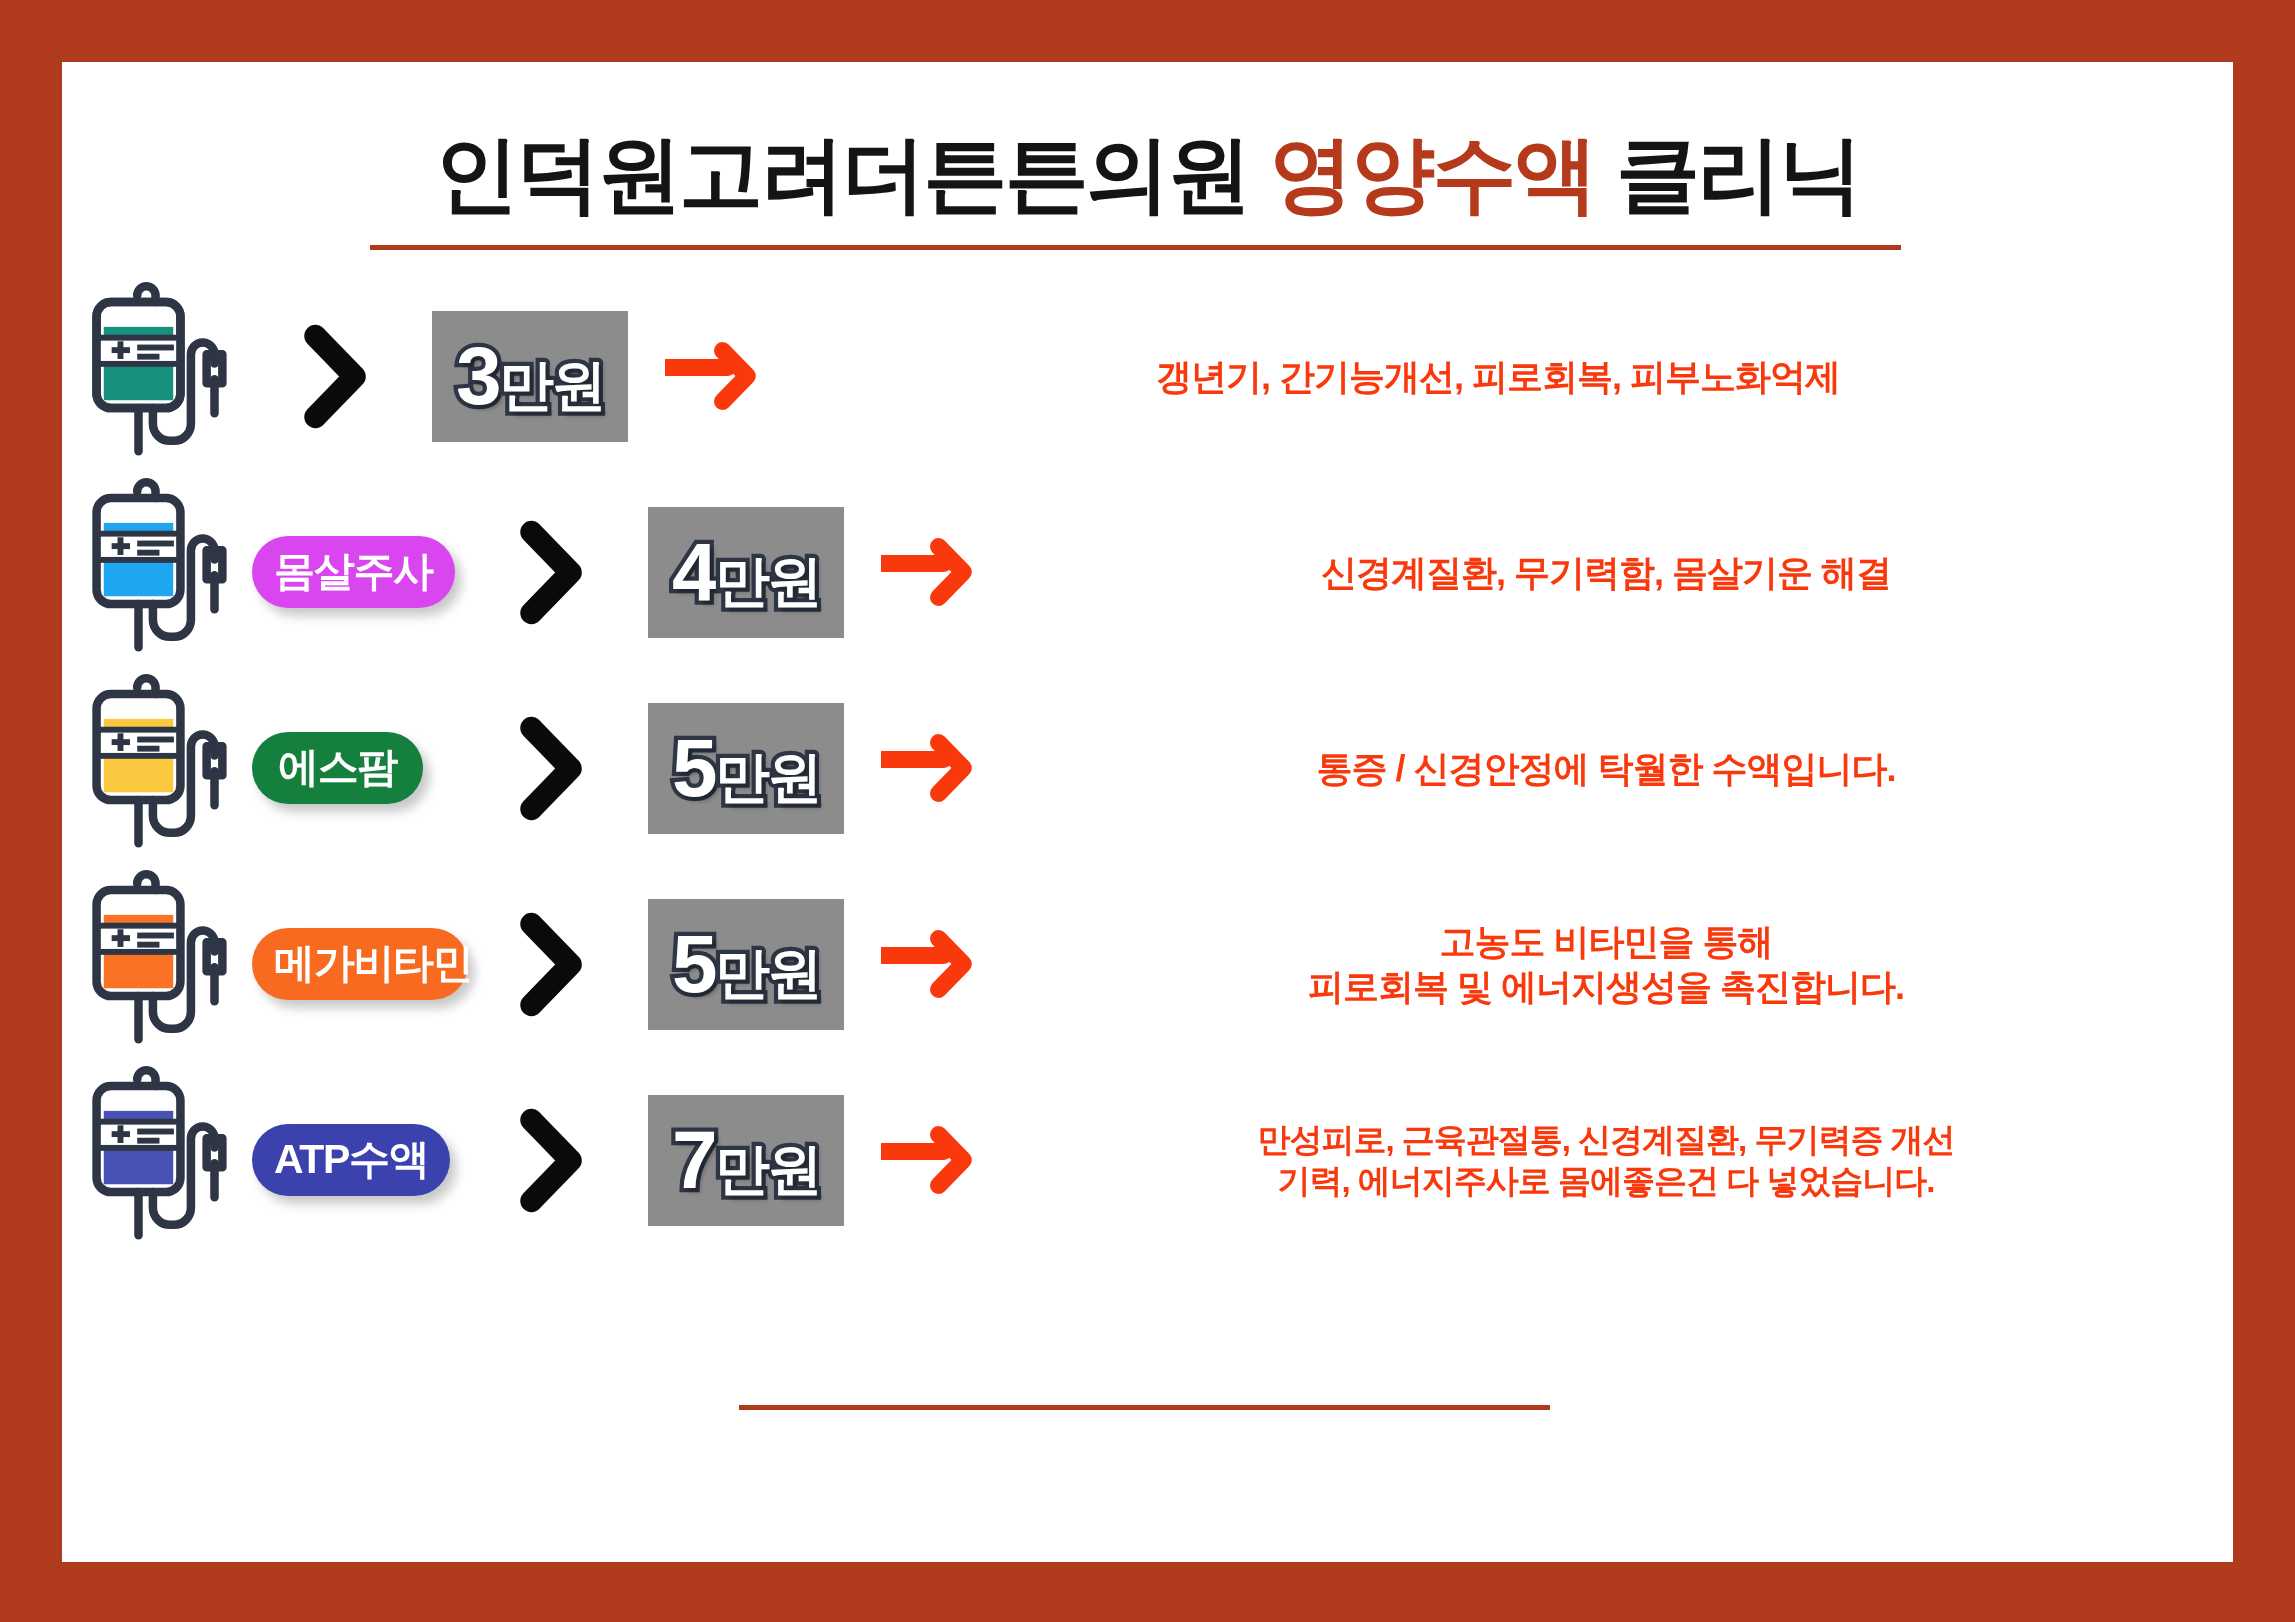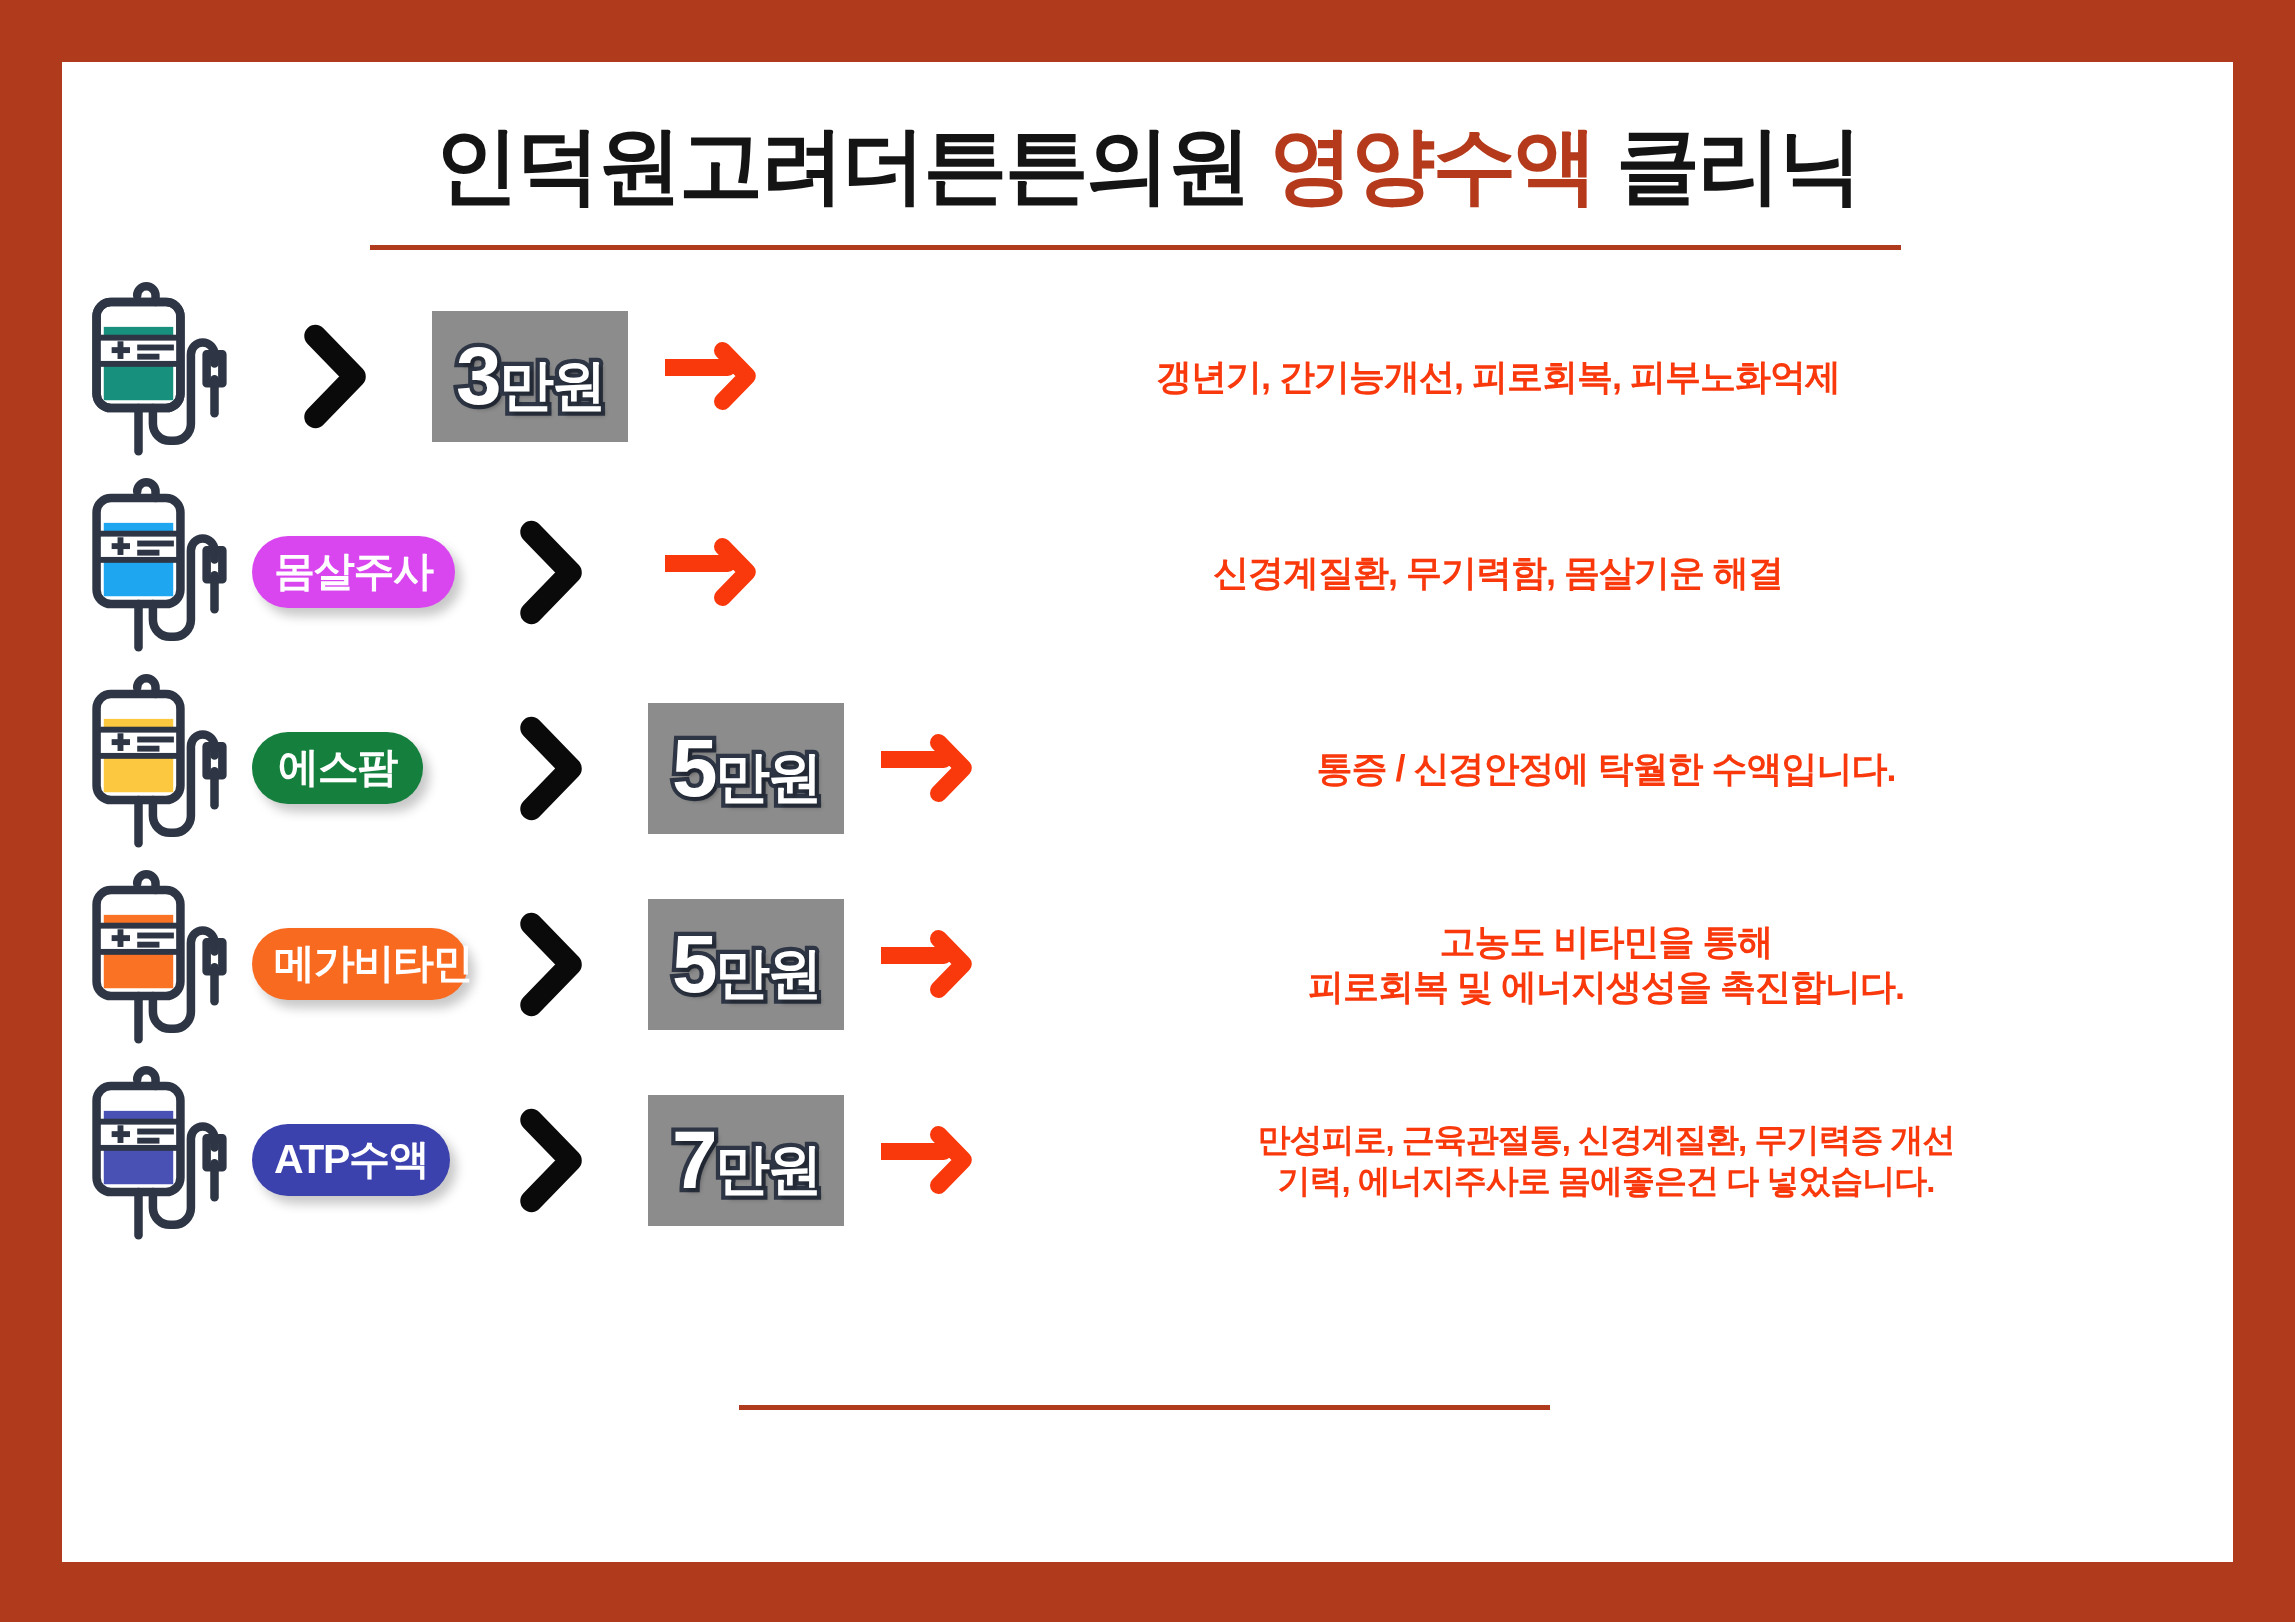--- a/index.html
+++ b/index.html
@@ -28,21 +28,21 @@
     top: 62px;
     width: 2171px;
     height: 1500px;
     background: #ffffff;
   }
 
   
   .title-wrap {
     position: absolute;
     left: 0;
-    top: 61px;
+    top: 70px;
     width: 2171px;
     text-align: center;
     white-space: nowrap;
   }
   .title {
     display: inline-block;
     font-size: 84px;
     font-weight: 700;
     letter-spacing: -2.6px;
     color: #141414;
@@ -251,20 +251,25 @@
           </svg>
         </div>
         <div class="col-pill">
           <div class="pill" style="background:#d946ef;">몸살주사</div>
         </div>
         <div class="col-chev">
           <svg class="chevron" width="72" height="105" viewBox="0 0 110 160">
             <path d="M22 18 L82 80 L22 142" fill="none" stroke="#0A0A0A" stroke-width="34" stroke-linecap="round" stroke-linejoin="round"></path>
           </svg>
         </div>
+        <div class="col-price">
+          <div class="price-box">
+            <span class="price-text"><span class="num">4</span><span class="unit">만원</span></span>
+          </div>
+        </div>
         <div class="col-arrow">
           <svg class="arrow" width="98" height="72" viewBox="0 0 150 110">
             <path d="M0 42 H96 M88 16 L126 55 L88 94" fill="none" stroke="#F9380C" stroke-width="26" stroke-linecap="round" stroke-linejoin="round"></path>
           </svg>
         </div>
         <div class="col-desc">
           <div class="desc">신경계질환, 무기력함, 몸살기운 해결</div>
         </div>
       </div>
 

